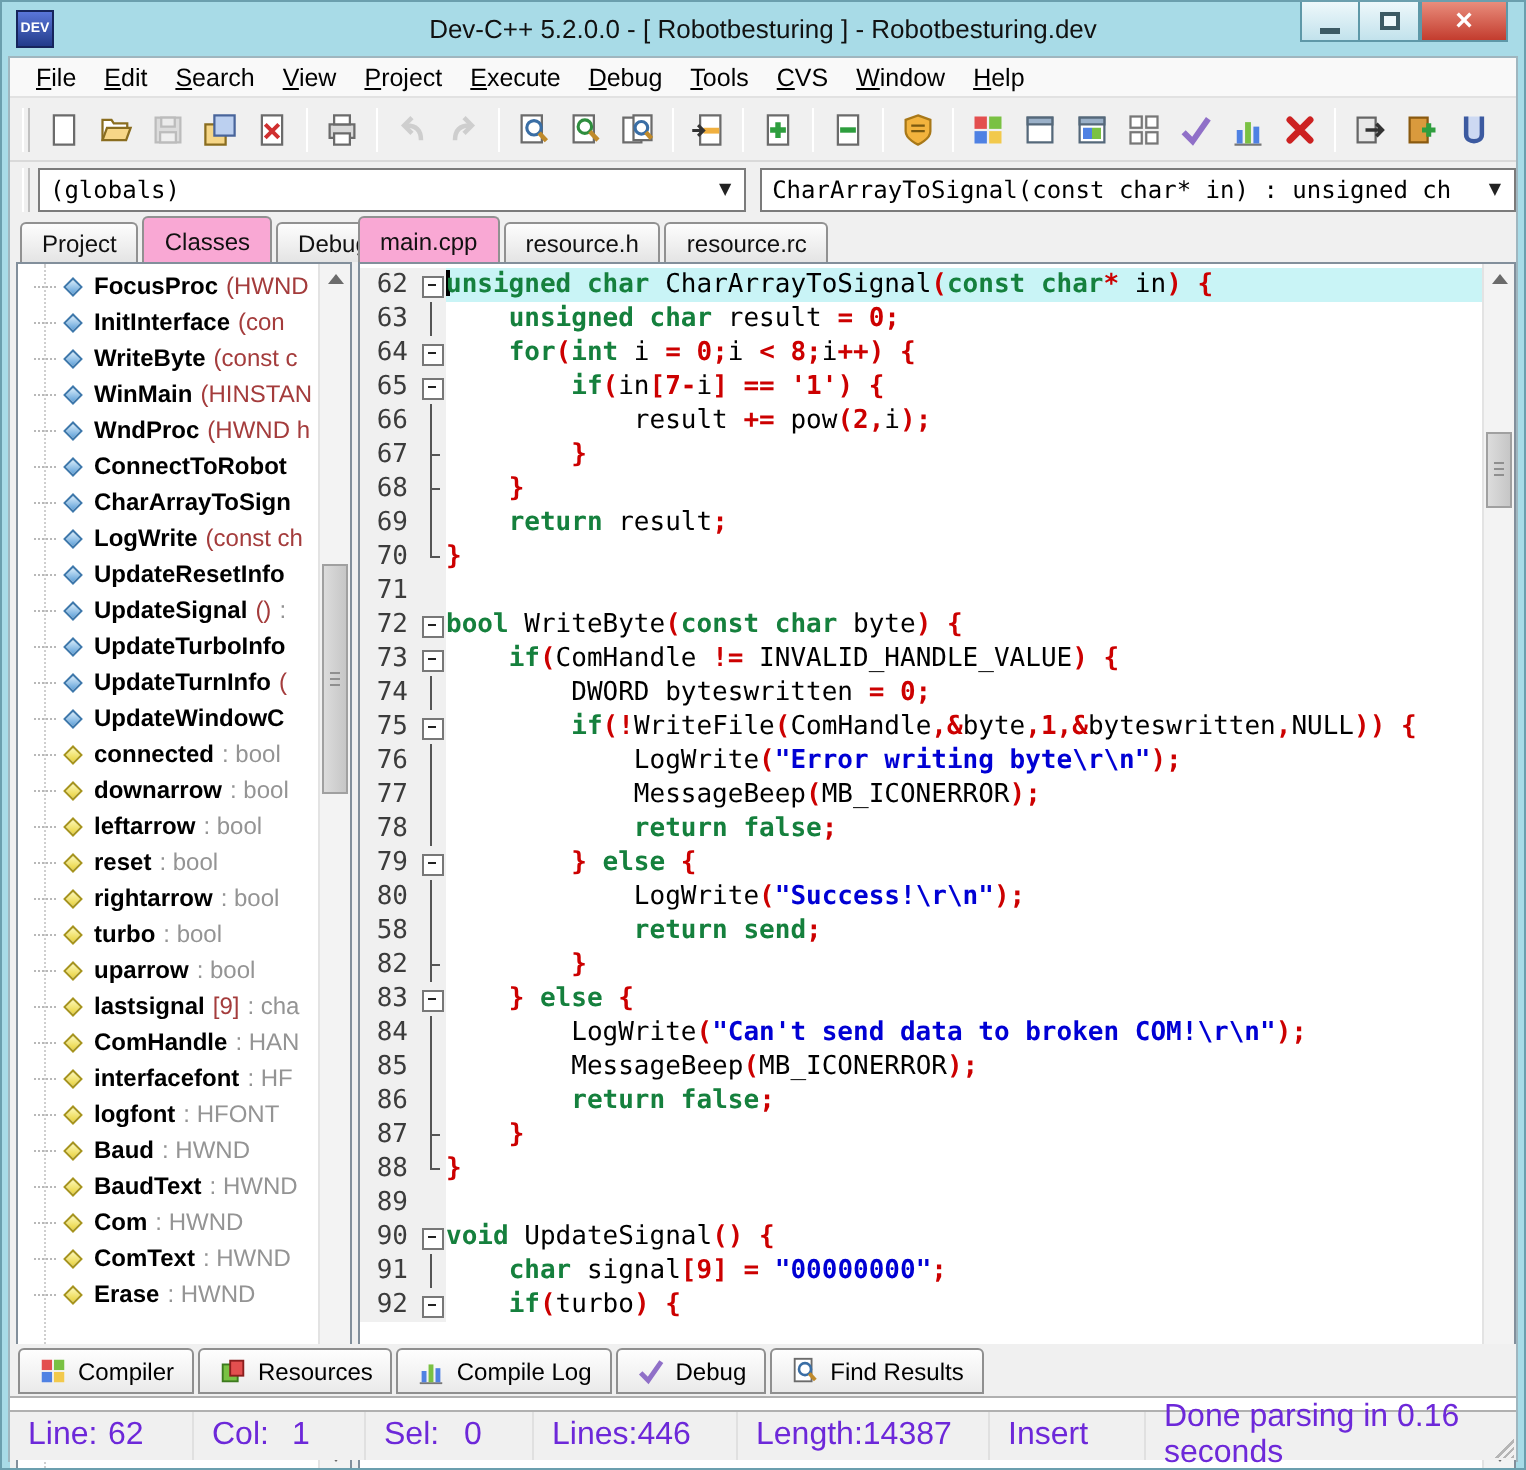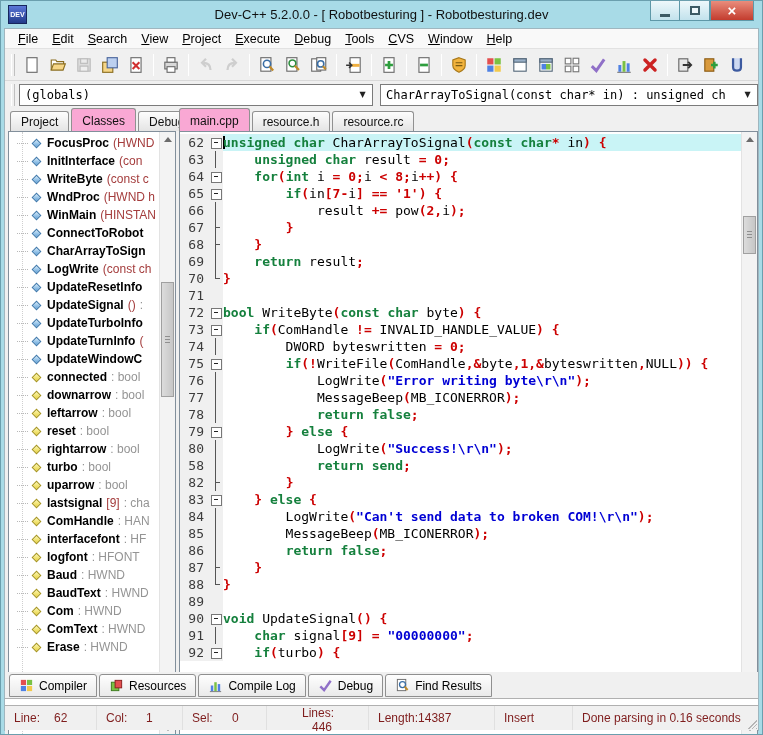--- a/index.html
+++ b/index.html
@@ -102,21 +102,21 @@
   .hthumb::after{content:"";position:absolute;top:2px;bottom:2px;left:50%;margin-left:-5px;width:10px;
                  background:repeating-linear-gradient(to right,#8f8f8f 0 1px,transparent 1px 3px);}
   
   .btabbar{position:absolute;left:0;right:0;top:643px;height:26px;background:#f0f0f0;display:flex;align-items:flex-start;padding:2px 0 0 4px;}
   .btab{display:flex;align-items:center;gap:5px;height:23px;padding:0 9px;border:1px solid #8f8f8f;border-radius:3px 3px 0 0;
         background:linear-gradient(#fefefe,#eaeaea);font-size:12px;margin-right:2px;color:#000;}
   .btab-ic svg{display:block;width:15px;height:15px;}
   .report-edge{position:absolute;left:0;right:0;top:669px;height:8px;background:#fff;border-top:1px solid #b0b0b0;border-bottom:1px solid #b0b0b0;}
   
   .statusbar{position:absolute;left:0;right:0;top:677px;bottom:0;background:#f0f0f0;display:flex;align-items:center;
-             font-size:12px;color:#7f1d1d;}
+             font-size:16px;color:#6d28d9;}
   .sb-field{height:100%;display:flex;align-items:center;padding-left:9px;border-right:1px solid #e0e0e0;flex:none;}
   .sb-field:last-child{border-right:none;flex:1;}
   .sb-label{display:inline-block;min-width:40px;}
   .sb-value{display:inline-block;}
   .grip{position:absolute;right:1px;bottom:1px;width:12px;height:12px;
         background:
           linear-gradient(135deg,transparent 0 60%,#b5b5b5 60% 67%,transparent 67% 76%,#b5b5b5 76% 83%,transparent 83% 92%,#b5b5b5 92% 100%);}
 </style>
 </head>
 <body>
@@ -439,28 +439,28 @@
             </div>
             <div class="t-item fn">
               <span class="t-dots"></span>
               <span class="t-icon"></span>
               <span class="t-name">WriteByte</span>
               <span class="t-sig">(const c</span>
             </div>
             <div class="t-item fn">
               <span class="t-dots"></span>
               <span class="t-icon"></span>
+              <span class="t-name">WinMain</span>
+              <span class="t-sig">(HINSTAN</span>
+            </div>
+            <div class="t-item fn">
+              <span class="t-dots"></span>
+              <span class="t-icon"></span>
               <span class="t-name">WndProc</span>
               <span class="t-sig">(HWND h</span>
-            </div>
-            <div class="t-item fn">
-              <span class="t-dots"></span>
-              <span class="t-icon"></span>
-              <span class="t-name">WinMain</span>
-              <span class="t-sig">(HINSTAN</span>
             </div>
             <div class="t-item fn">
               <span class="t-dots"></span>
               <span class="t-icon"></span>
               <span class="t-name">ConnectToRobot</span>
             </div>
             <div class="t-item fn">
               <span class="t-dots"></span>
               <span class="t-icon"></span>
               <span class="t-name">CharArrayToSign</span>
@@ -731,21 +731,21 @@
           <span class="sb-value">62</span>
         </div>
         <div class="sb-field" style="width: 86px;">
           <span class="sb-label">Col:</span>
           <span class="sb-value">1</span>
         </div>
         <div class="sb-field" style="width: 84px;">
           <span class="sb-label">Sel:</span>
           <span class="sb-value">0</span>
         </div>
-        <div class="sb-field" style="width: 102px; flex-direction: column;">
+        <div class="sb-field" style="width: 102px;">
           <span class="sb-label">Lines:</span>
           <span class="sb-value">446</span>
         </div>
         <div class="sb-field" style="width: 126px;">
           <span class="sb-label">Length:</span>
           <span class="sb-value">14387</span>
         </div>
         <div class="sb-field" style="width: 78px;">
           <span class="sb-value">Insert</span>
         </div>

